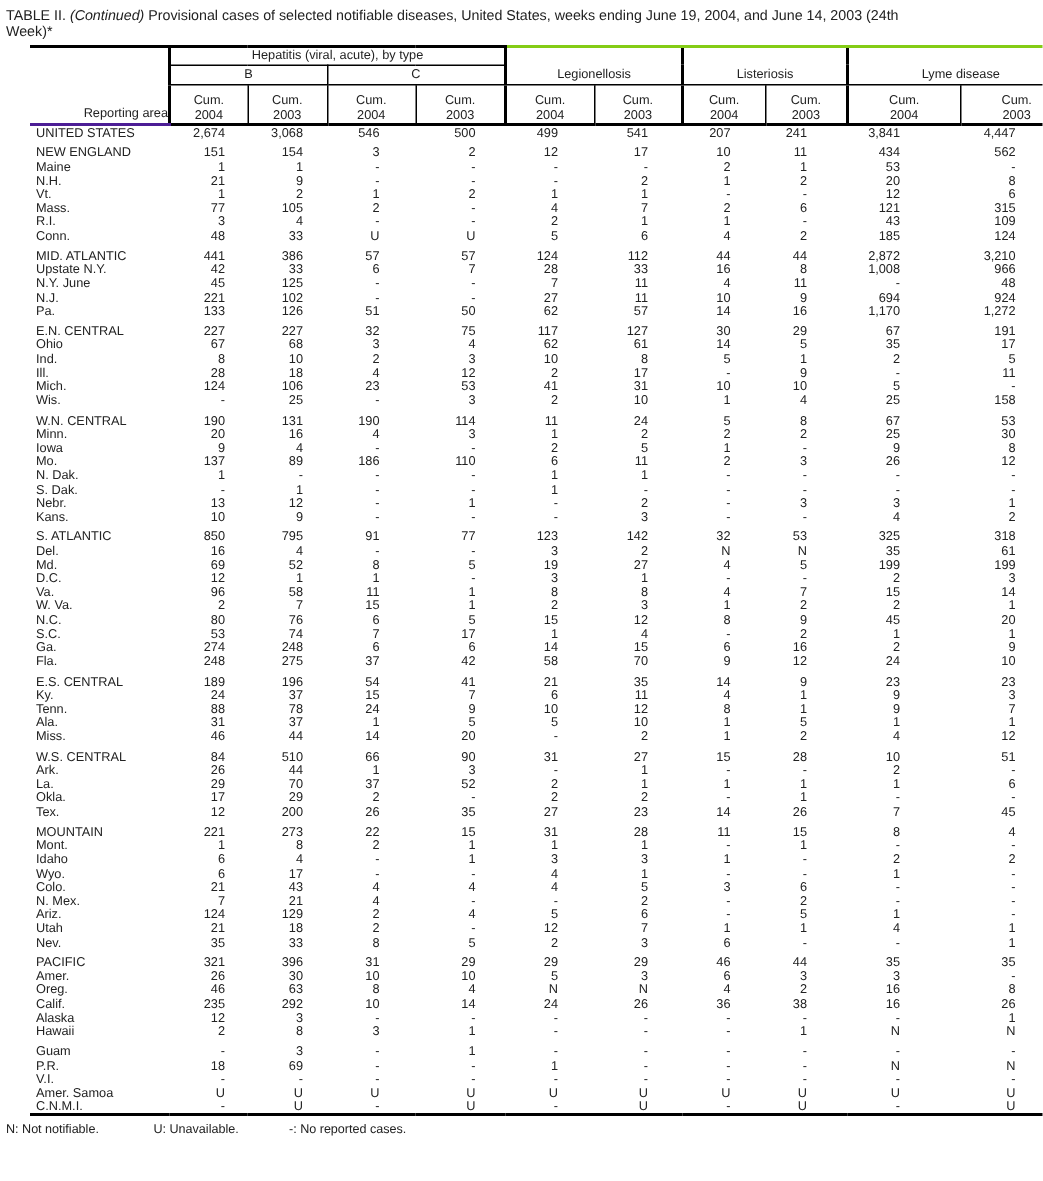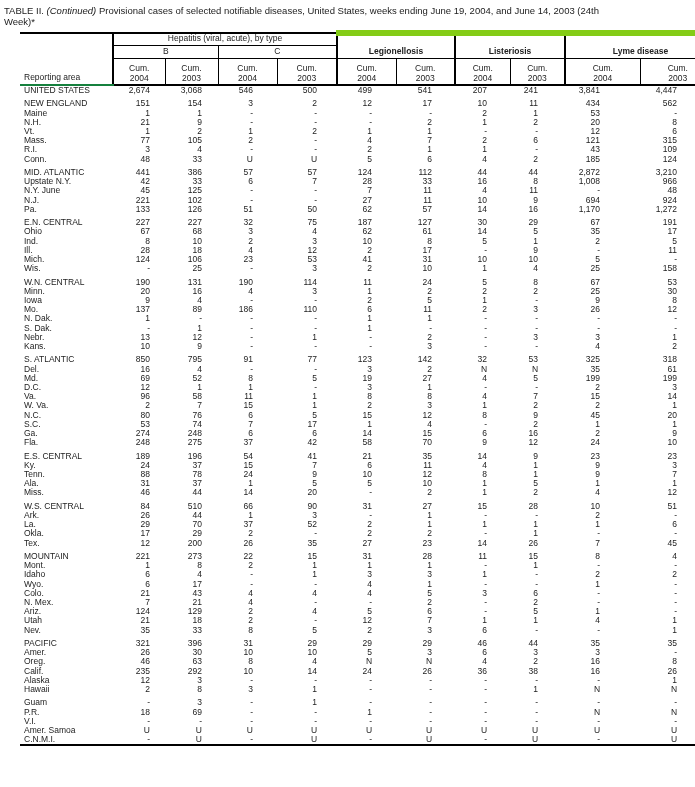--- a/index.html
+++ b/index.html
@@ -49,40 +49,39 @@
   th.blank {
     border-top: 2px solid #000;
     border-right: 2px solid #000;
   }
   th.g-hep {
     border-top: 2px solid #000;
     border-bottom: 1.5px solid #000;
     padding-bottom: 1px;
   }
   th.g-span {
-    border-top: 6px solid #84cc16;
+    border-top: 2px solid #84cc16;
     border-left: 2px solid #000;
     border-bottom: 1.5px solid #000;
     padding-bottom: 1px;
-    font-weight: bold;
   }
   th.g-b {
     border-bottom: 1.5px solid #000;
     border-right: 1.5px solid #000;
     padding-bottom: 1px;
   }
   th.g-c {
     border-bottom: 1.5px solid #000;
     padding-bottom: 1px;
   }
   th.reparea {
-    text-align: left;
+    text-align: right;
     padding: 0 0 2px 4px;
     border-right: 2px solid #000;
-    border-bottom: 2px solid #15803d;
+    border-bottom: 2px solid #4c1d95;
   }
   th.cum {
     border-left: 1.5px solid #000;
     border-bottom: 2px solid #000;
     padding-bottom: 1px;
   }
   th.cum.gb { border-left: 2px solid #000; }
 
   
   tbody td {
@@ -374,21 +373,21 @@
         </tr>
         <tr class="spacer">
           <td colspan="11"></td>
         </tr>
         <tr class="region">
           <td class="area">E.N. CENTRAL</td>
           <td class="num c0">227</td>
           <td class="num c1">227</td>
           <td class="num c2">32</td>
           <td class="num c3">75</td>
-          <td class="num c4">187</td>
+          <td class="num c4">117</td>
           <td class="num c5">127</td>
           <td class="num c6">30</td>
           <td class="num c7">29</td>
           <td class="num c8">67</td>
           <td class="num c9">191</td>
         </tr>
         <tr class="state">
           <td class="area">Ohio</td>
           <td class="num c0">67</td>
           <td class="num c1">68</td>
@@ -1095,15 +1094,20 @@
           <td class="num c5">U</td>
           <td class="num c6">-</td>
           <td class="num c7">U</td>
           <td class="num c8">-</td>
           <td class="num c9">U</td>
         </tr>
       </tbody>
   </table>
 
   <div class="footnotes">
+    <div>
+      <span class="k1">N: Not notifiable.</span>
+      <span class="k2">U: Unavailable.</span>
+      <span>-: No reported cases.</span>
+    </div>
   </div>
 
 </div>
 
 </body></html>

